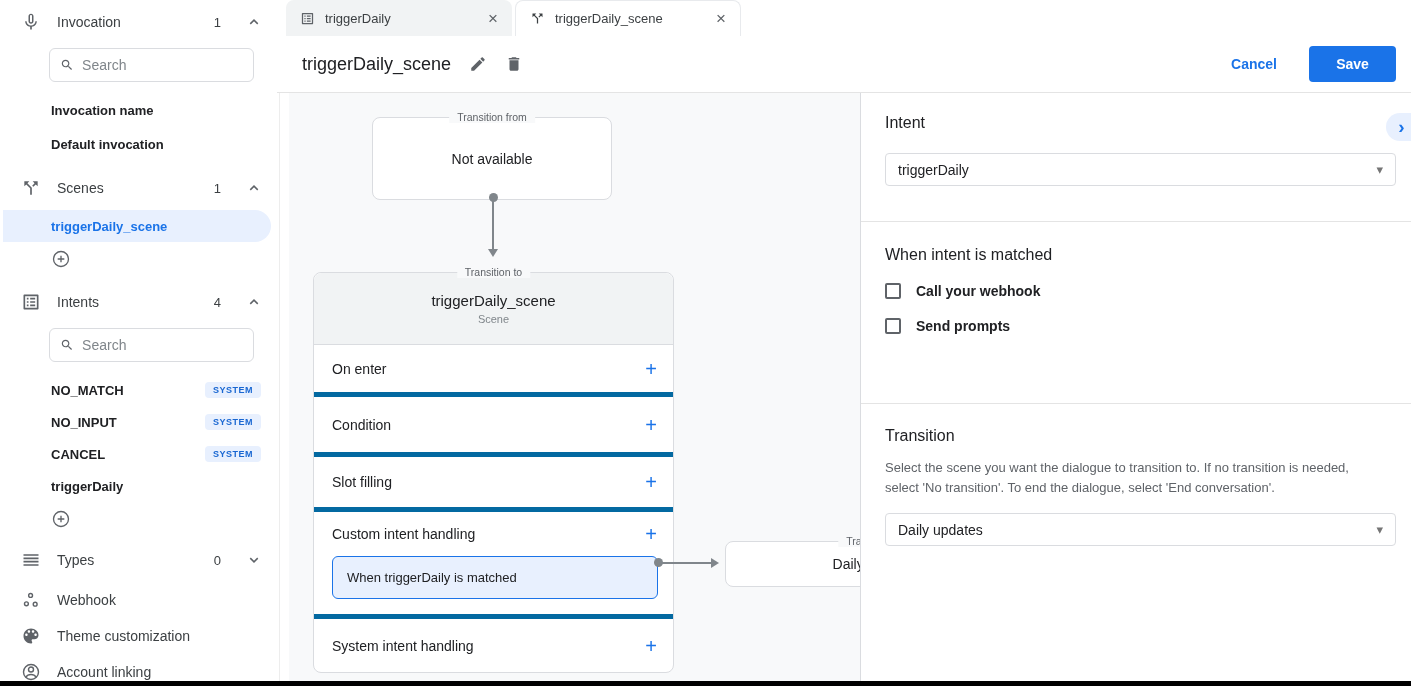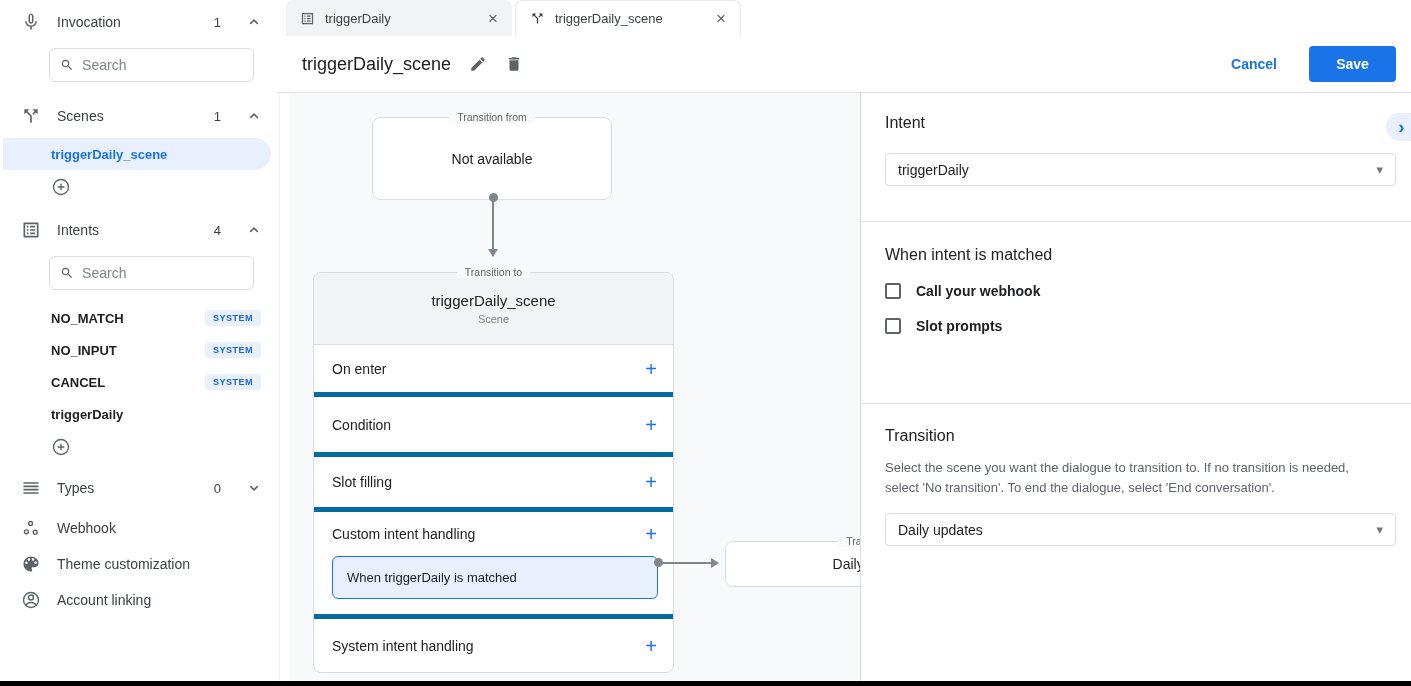--- a/index.html
+++ b/index.html
@@ -132,20 +132,22 @@
         </svg>
     </div>
 
     <div class="searchbox">
       <svg width="16" height="16" viewBox="0 0 24 24" fill="#5f6368">
           <path d="M15.5 14h-.79l-.28-.27C15.41 12.59 16 11.11 16 9.5 16 5.91 13.09 3 9.5 3S3 5.91 3 9.5 5.91 16 9.5 16c1.61 0 3.09-.59 4.23-1.57l.27.28v.79l5 4.99L20.49 19l-4.99-5zm-6 0C7.01 14 5 11.99 5 9.5S7.01 5 9.5 5 14 7.01 14 9.5 11.99 14 9.5 14z"></path>
         </svg>
       <input placeholder="Search" style="">
     </div>
 
+    <div class="s-item">Invocation name</div>
+    <div class="s-item" style="margin-top:2px;">Default invocation</div>
 
     <div class="sec-row" style="margin-top:6px;">
       <svg width="20" height="20" viewBox="0 0 24 24" fill="#5f6368">
           <path d="M14 4l2.29 2.29-2.88 2.88 1.42 1.42 2.88-2.88L20 10V4zm-4 0H4v6l2.29-2.29 4.71 4.7V20h2v-8.41l-5.29-5.3z"></path>
         </svg>
       <span class="sec-label">Scenes</span>
       <span class="sec-count">1</span>
       <svg width="18" height="18" viewBox="0 0 24 24" fill="none">
           <path d="M7 14.5l5-5 5 5" stroke="#5f6368" stroke-width="2"></path>
         </svg>
@@ -350,21 +352,21 @@
     </div>
 
     <div class="p-sec p-sec2">
       <div class="p-heading">When intent is matched</div>
       <div class="cb-row">
         <span class="checkbox"></span>
         <span class="cb-label">Call your webhook</span>
       </div>
       <div class="cb-row">
         <span class="checkbox"></span>
-        <span class="cb-label">Slot prompts</span>
+        <span class="cb-label">Send prompts</span>
       </div>
     </div>
 
     <div class="p-sec p-sec3">
       <div class="p-heading">Transition</div>
       <div class="p-desc">Select the scene you want the dialogue to transition to. If no transition is needed, select 'No transition'. To end the dialogue, select 'End conversation'.</div>
       <div class="select">
         <span class="sel-value">Daily updates</span>
         <span class="sel-caret">▾</span>
       </div>

